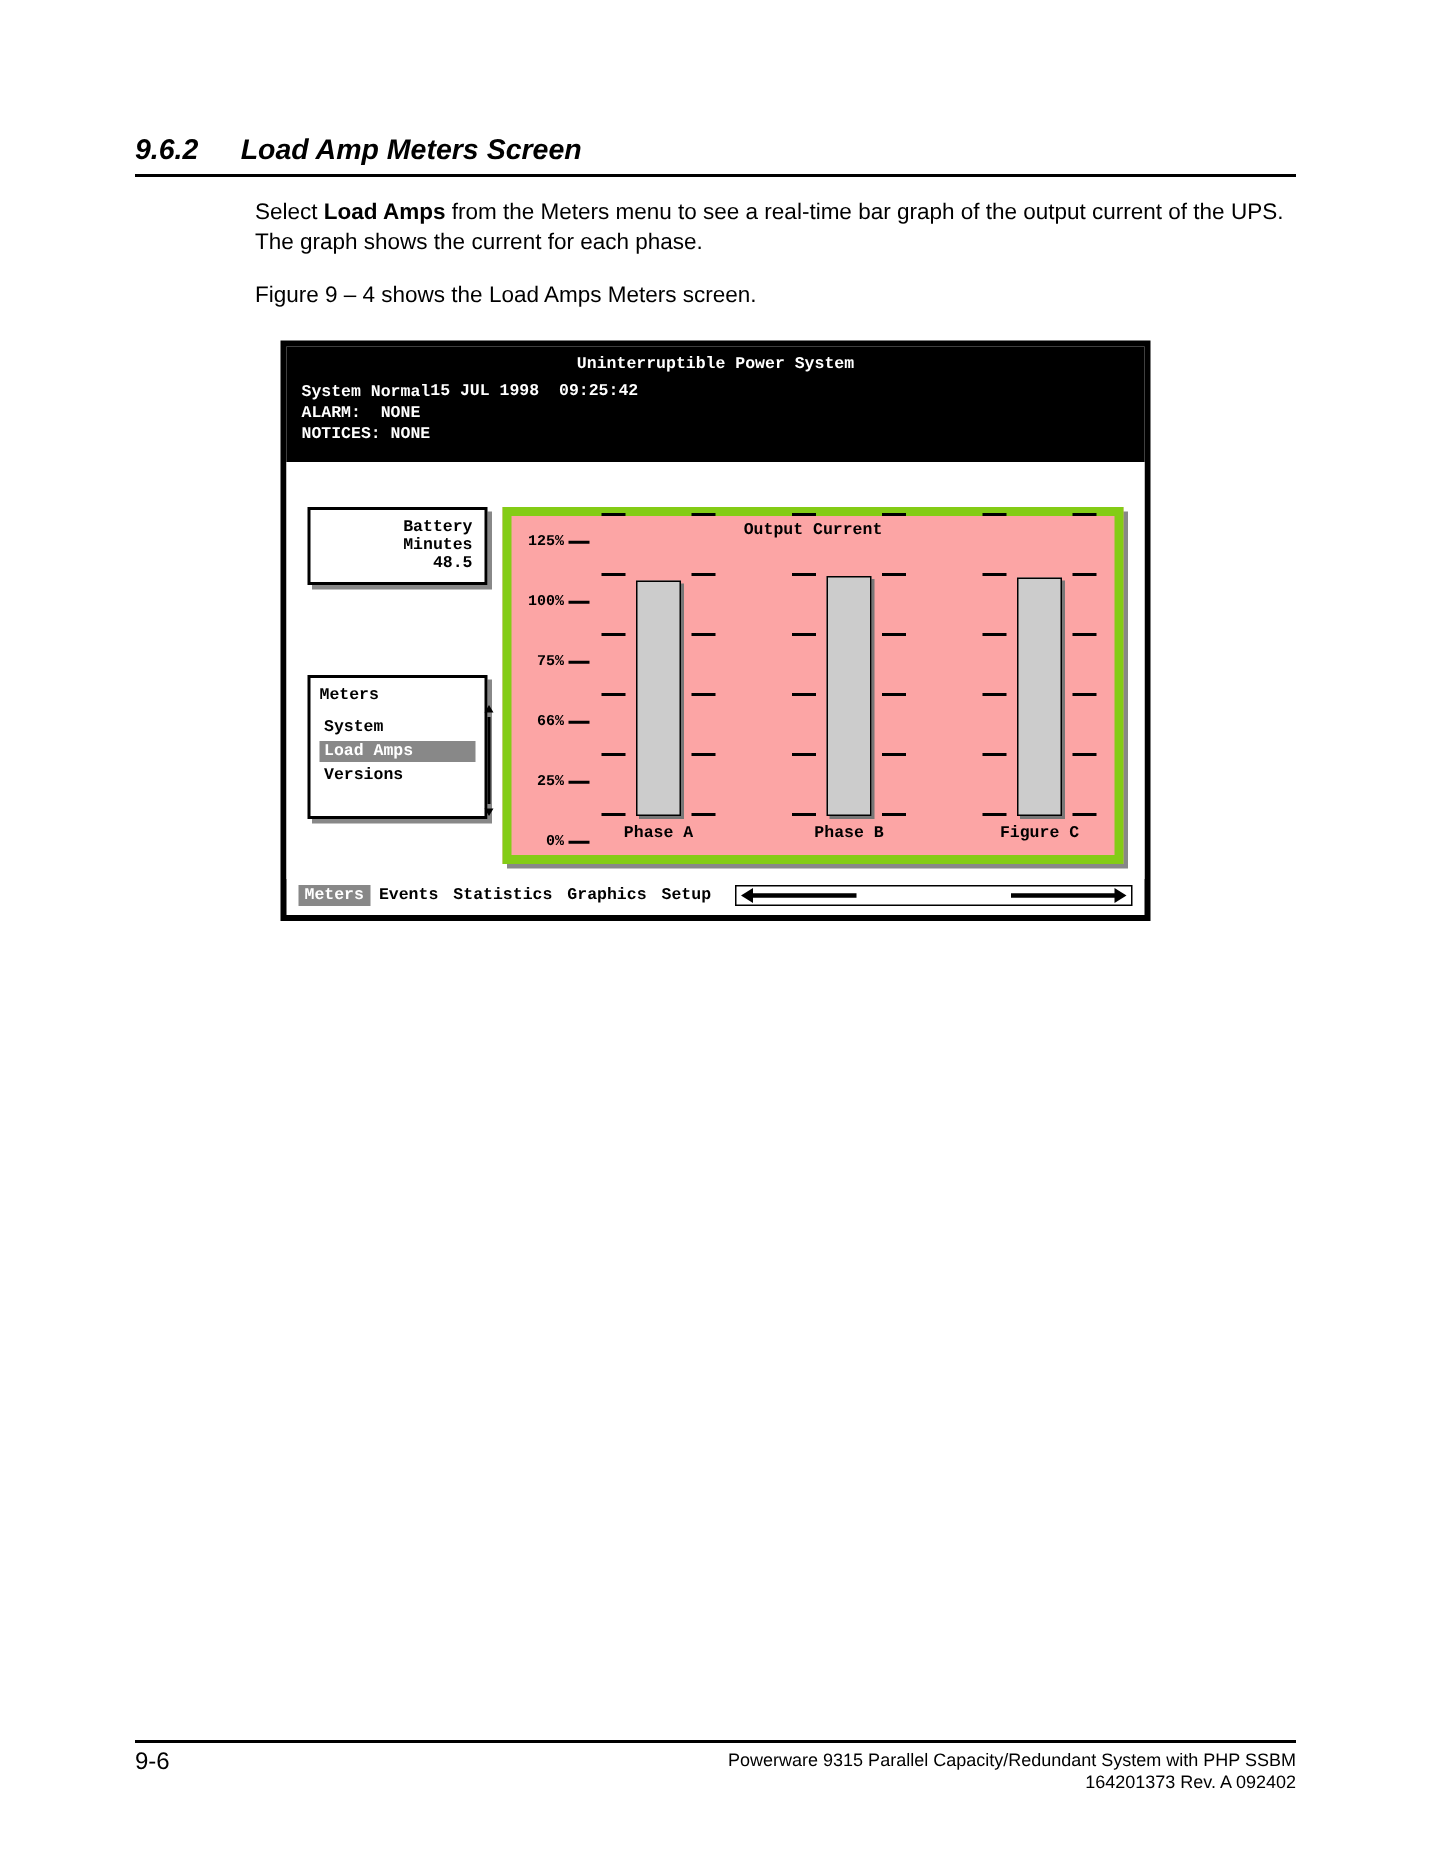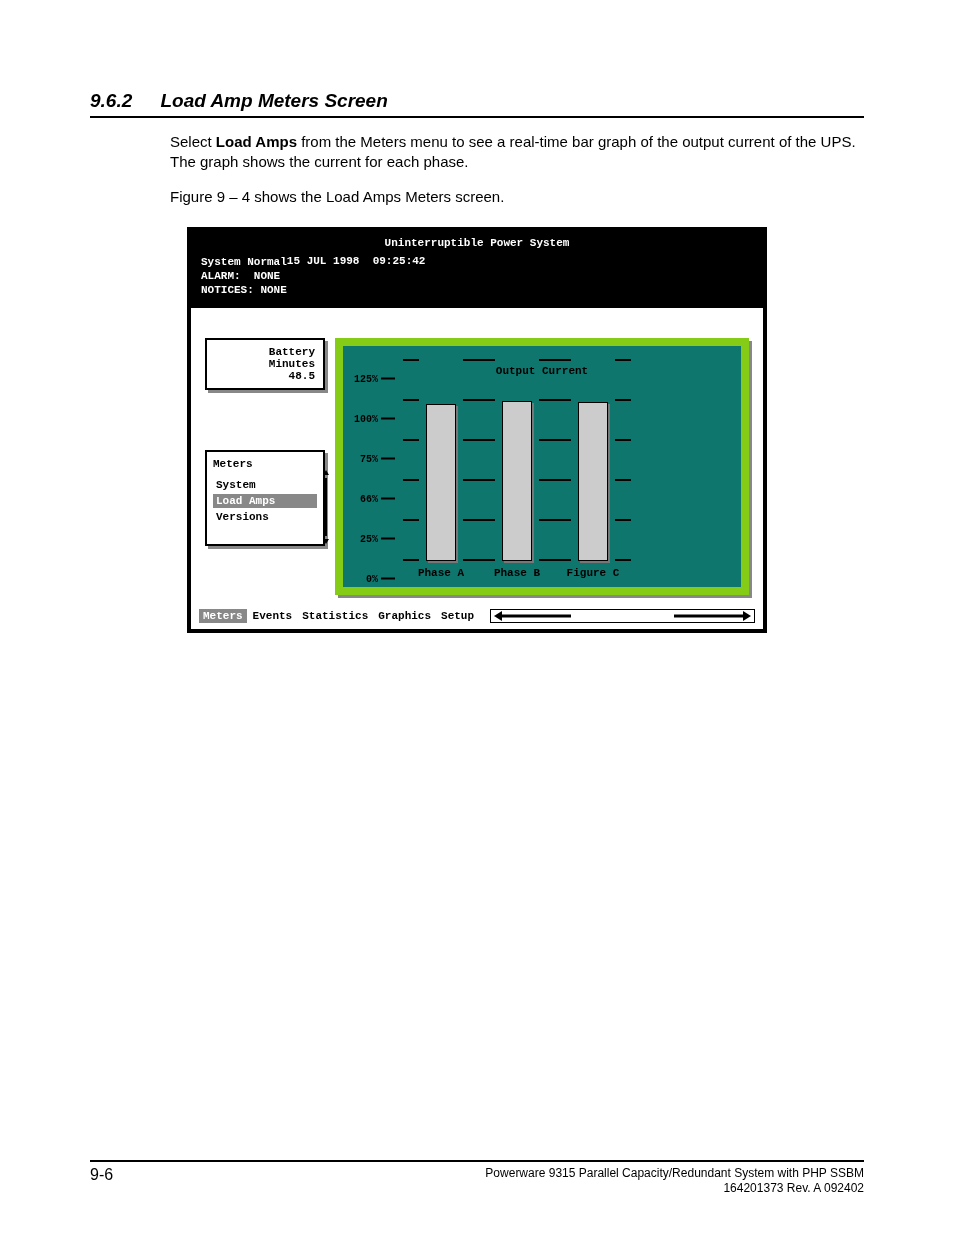--- a/index.html
+++ b/index.html
@@ -68,28 +68,28 @@
   .scroll-groove::before, .scroll-groove::after {
     content: ""; position: absolute; left: 0; width: 0; height: 0;
     border-left: 3px solid transparent; border-right: 3px solid transparent;
   }
   .scroll-groove::before { top: 0; border-bottom: 5px solid #000; }
   .scroll-groove::after  { bottom: 0; border-top: 5px solid #000; }
   .scroll-line { position:absolute; left:2px; top:8px; bottom:8px; width:2px; background:#000; }
 
   .chart-panel {
     flex: 1;
-    border: 8px solid #84cc16;
+    border: 6px solid #84cc16;
     box-shadow: 3px 3px 0 #888;
-    padding: 19px 12px 8px 12px;
-    background: #0f766e;
+    padding: 4px 12px 8px 12px;
+    background: #fca5a5;
   }
   .chart-title { text-align: center; margin-bottom: 2px; }
   .chart-area { position: relative; height: 200px; margin-left: 48px; }
-  .chart-row { display:flex; align-items:flex-end; height:100%; justify-content:flex-start; }
+  .chart-row { display:flex; align-items:flex-end; height:100%; justify-content:space-between; }
   .ylabels { position:absolute; left:-52px; top:0; bottom:0; width:48px; }
   .ylabel { position:absolute; right:4px; font-size:10px; display:flex; align-items:center; gap:3px; transform: translateY(50%); }
   .ylabel .tick { width:14px; height:2px; background:#000; }
   .bar-col { width: 76px; display:flex; flex-direction:column; align-items:center; }
   .bar-stack { height:200px; width:100%; position:relative; display:flex; justify-content:center; align-items:flex-end; }
   .bar {
     width: 30px;
     background: #ccc;
     border: 1px solid #000;
     box-shadow: 2px 2px 0 #777;

